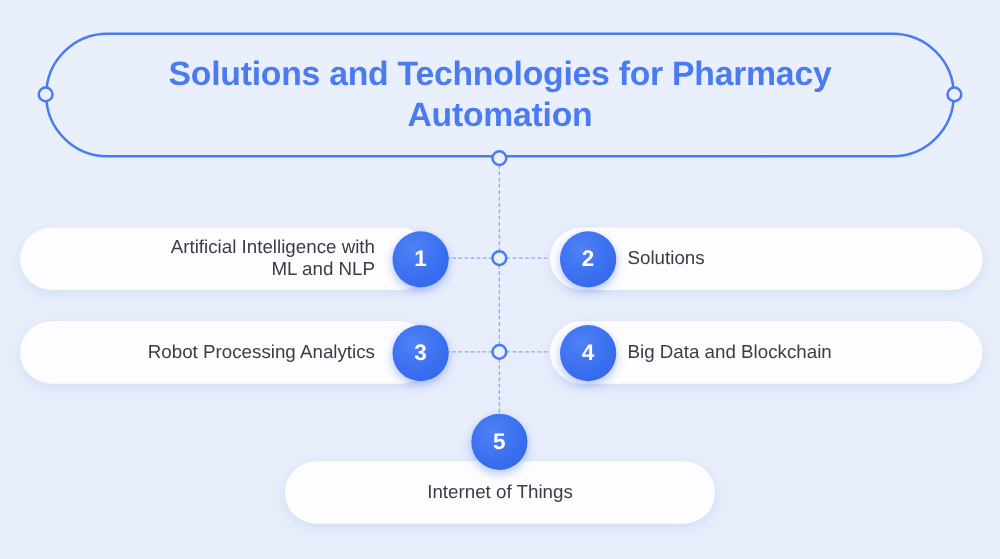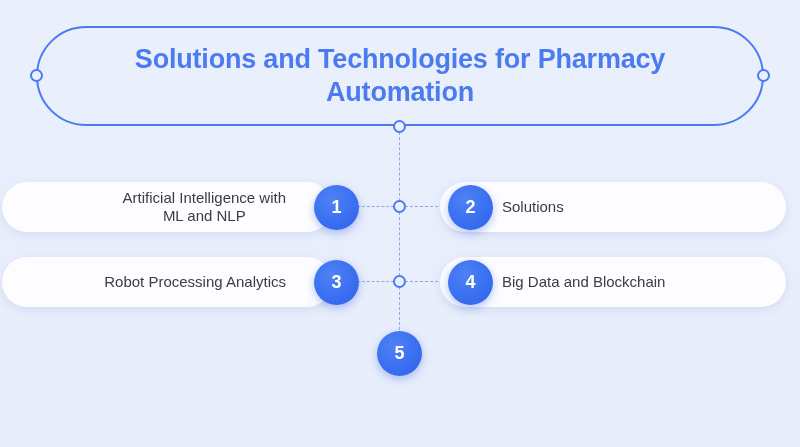--- a/index.html
+++ b/index.html
@@ -92,25 +92,25 @@
     height: 50px;
     background: #fdfdff;
     border-radius: 25px;
     box-shadow: 0 3px 9px rgba(110,135,200,0.16);
     display: flex;
     align-items: center;
     box-sizing: border-box;
     z-index: 2;
   }
   .pill-left {
-    left: 2px;
+    left: 16px;
     width: 330px;
     justify-content: flex-end;
     padding-right: 46px;
-    text-align: center;
+    text-align: right;
   }
   .pill-right {
     left: 440px;
     width: 346px;
     justify-content: flex-start;
     padding-left: 62px;
     text-align: left;
   }
   .pill-r1 { top: 182px; }
   .pill-r2 { top: 257px; }
@@ -189,15 +189,18 @@
   <div class="pill pill-left pill-r2">
     <span class="pill-label">Robot Processing Analytics</span>
   </div>
   <div class="badge badge-3">3</div>
 
   <div class="pill pill-right pill-r2">
     <span class="pill-label">Big Data and Blockchain</span>
   </div>
   <div class="badge badge-4">4</div>
 
+  <div class="pill pill-bottom">
+    <span class="pill-label">Internet of Things</span>
+  </div>
   <div class="badge badge-5">5</div>
 
 </div>
 
 </body></html>

